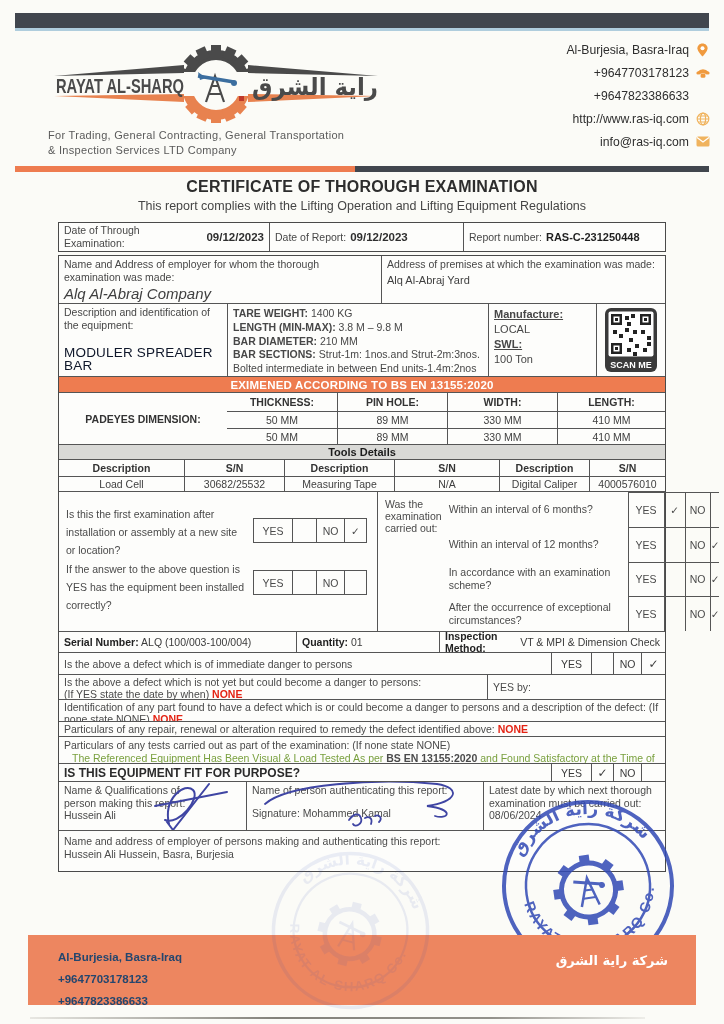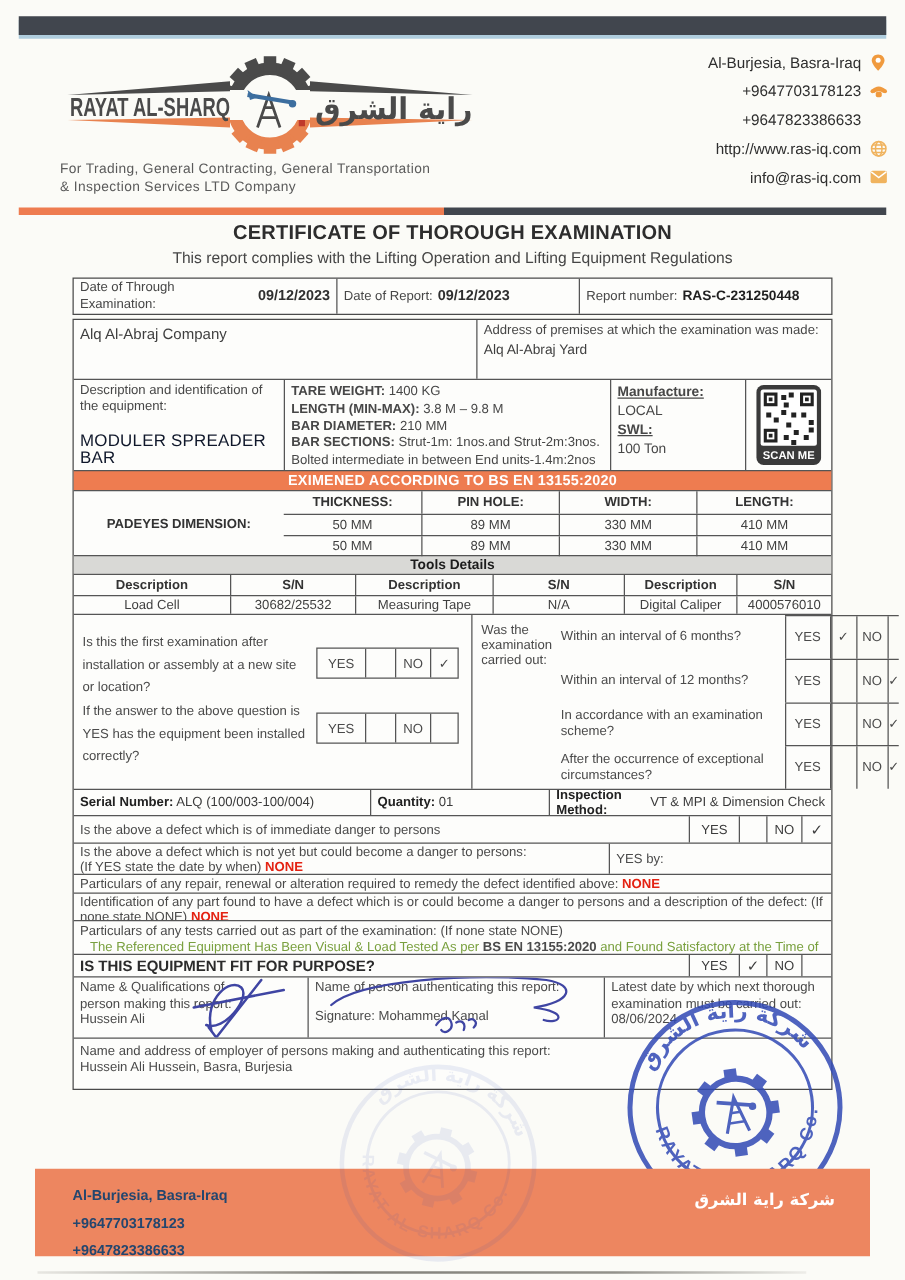--- a/index.html
+++ b/index.html
@@ -157,21 +157,22 @@
       <span>Report number:</span>
       <span class="b" style="font-size:11px;color:#1f1f1f;">RAS-C-231250448</span>
     </div>
   </div>
 </div>
 
 <div class="abs tbl" style="left:58px;top:255px;width:608px;height:617px;">
 
   <div class="trow first" style="height:47px;">
     <div class="tcell first small" style="flex:0 0 322px;">
-      <div class="vals" style="font-size:12px;margin-top:3px;">Alq Al-Abraj Company</div>
+      <div>Name and Address of employer for whom the thorough examination was made:</div>
+      <div class="vals" style="font-size:15px;margin-top:3px;font-style:italic;">Alq Al-Abraj Company</div>
     </div>
     <div class="tcell small" style="flex:1;">
       <div>Address of premises at which the examination was made:</div>
       <div class="vals" style="font-size:11px;margin-top:3px;">Alq Al-Abraj Yard</div>
     </div>
   </div>
 
   <div class="trow" style="height:73px;">
     <div class="tcell first small" style="flex:0 0 168px;">
       <div>Description and identification of the equipment:</div>
@@ -357,30 +358,30 @@
   </div>
 
   <div class="trow" style="height:25px;font-size:10.5px;">
     <div class="tcell first" style="flex:0 0 428px;line-height:11.5px;color:#4a4a4a;">
       <div>Is the above a defect which is not yet but could become a danger to persons:</div>
       <div><span>(If YES state the date by when) </span><span class="red">NONE</span></div>
     </div>
     <div class="tcell" style="flex:1;display:flex;align-items:center;color:#4a4a4a;">YES by:</div>
   </div>
 
+  <div class="trow" style="height:22px;font-size:10.5px;">
+    <div class="tcell first" style="flex:1;line-height:11.5px;color:#4a4a4a;">
+      <span>Identification of any part found to have a defect which is or could become a danger to persons and a description of the defect: (If none state NONE) </span>
+      <span class="red">NONE</span>
+    </div>
+  </div>
+
   <div class="trow" style="height:15px;font-size:10.5px;">
     <div class="tcell first" style="flex:1;display:flex;align-items:center;color:#4a4a4a;">
       <span style="white-space:pre;">Particulars of any repair, renewal or alteration required to remedy the defect identified above: </span>
-      <span class="red">NONE</span>
-    </div>
-  </div>
-
-  <div class="trow" style="height:22px;font-size:10.5px;">
-    <div class="tcell first" style="flex:1;line-height:11.5px;color:#4a4a4a;">
-      <span>Identification of any part found to have a defect which is or could become a danger to persons and a description of the defect: (If none state NONE) </span>
       <span class="red">NONE</span>
     </div>
   </div>
 
   <div class="trow" style="height:27px;font-size:10.5px;">
     <div class="tcell first" style="flex:1;line-height:13px;color:#4a4a4a;">
       <div>Particulars of any tests carried out as part of the examination: (If none state NONE)</div>
       <div class="green" style="padding-left:8px;">
         <span>The Referenced Equipment Has Been Visual &amp; Load Tested As per </span><span class="b" style="color:#4a4a4a;">BS EN 13155:2020</span><span> and Found Satisfactory at the Time of Inspection.</span>
       </div>

